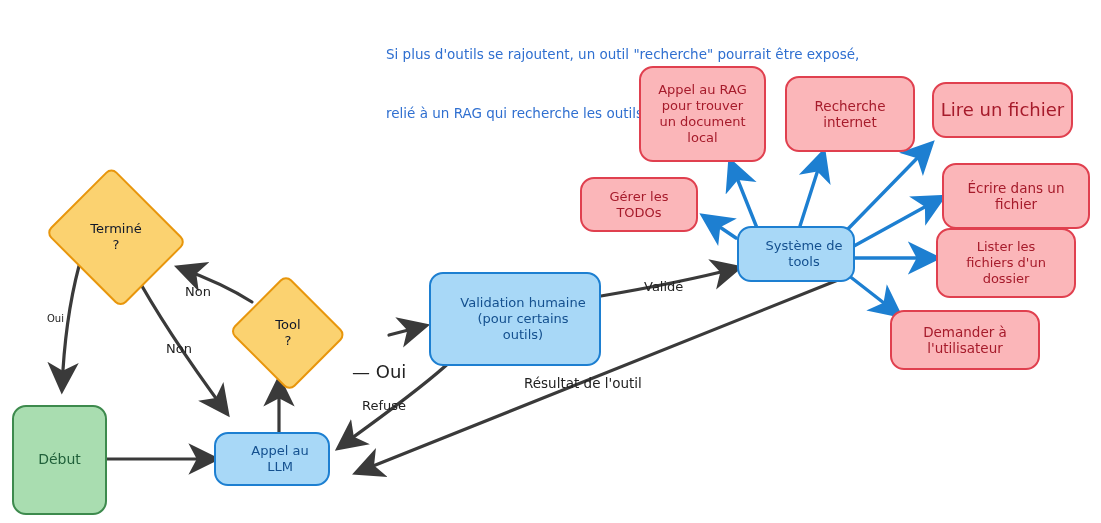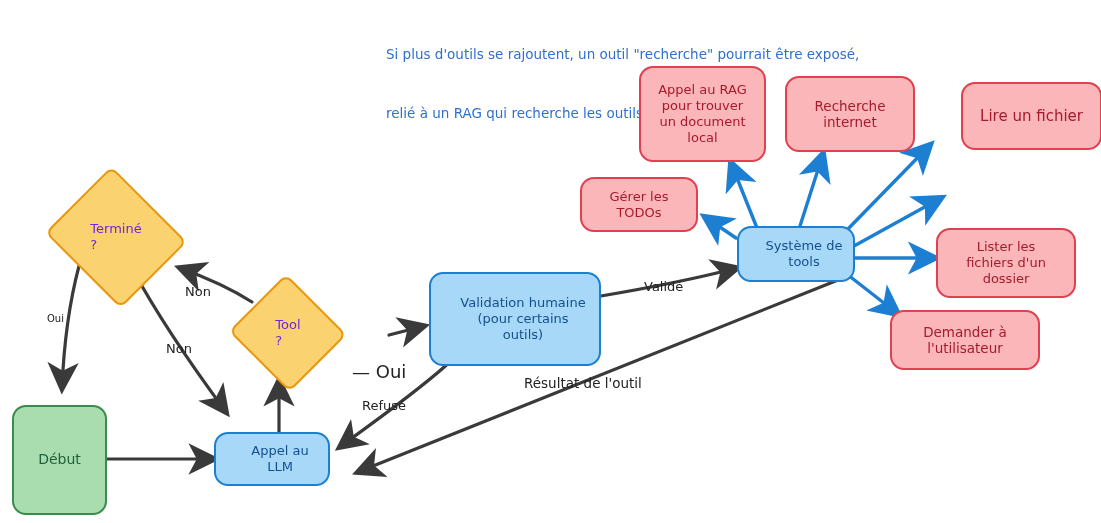--- a/index.html
+++ b/index.html
@@ -72,22 +72,22 @@
   }
   .diamond-wrap .dlabel {
     position: absolute;
     left: 0;
     top: 0;
     width: 100%;
     height: 100%;
     display: flex;
     align-items: center;
     justify-content: center;
-    text-align: left;
-    color: #6d28d9;
+    text-align: center;
+    color: #0f172a;
     line-height: 1.2;
     font-family: "DejaVu Sans", sans-serif;
   }
   .edge-label {
     position: absolute;
     color: #222222;
     font-family: "DejaVu Sans", sans-serif;
     white-space: nowrap;
   }
   .note {
@@ -213,24 +213,30 @@
     </div>
   </div>
 
   <div class="node rounded red" style="left:785px; top:76px; width:130px; height:76px; font-size:13.5px;">
     <div>
       <div>Recherche</div>
       <div>internet</div>
     </div>
   </div>
 
-  <div class="node rounded red" style="left:932px; top:82px; width:141px; height:68px; font-size:15px;margin-left:29px;">
+  <div class="node rounded red" style="left:932px; top:82px; width:141px; height:56px; font-size:18px;">
     <span>Lire un fichier</span>
   </div>
 
+  <div class="node rounded red" style="left:942px; top:163px; width:148px; height:66px; font-size:13.5px;">
+    <div>
+      <div>Écrire dans un</div>
+      <div>fichier</div>
+    </div>
+  </div>
 
   <div class="node rounded red" style="left:936px; top:228px; width:140px; height:70px; font-size:13px;">
     <div>
       <div>Lister les</div>
       <div>fichiers d'un</div>
       <div>dossier</div>
     </div>
   </div>
 
   <div class="node rounded red" style="left:890px; top:310px; width:150px; height:60px; font-size:13.5px;">

